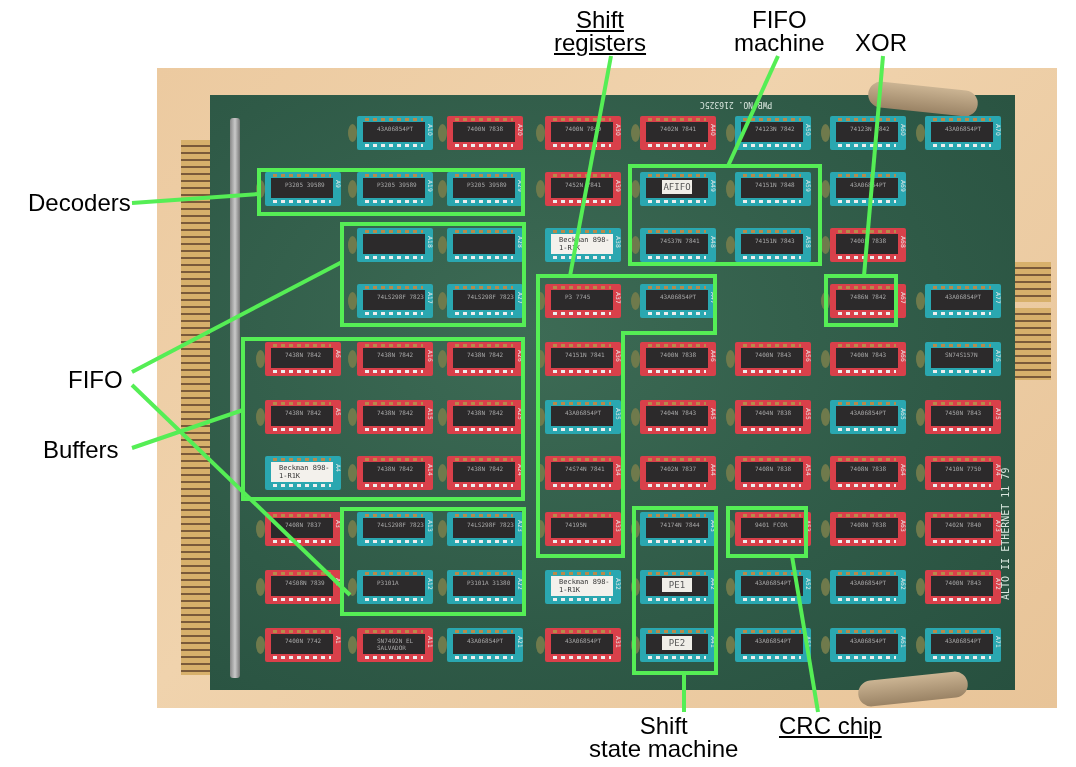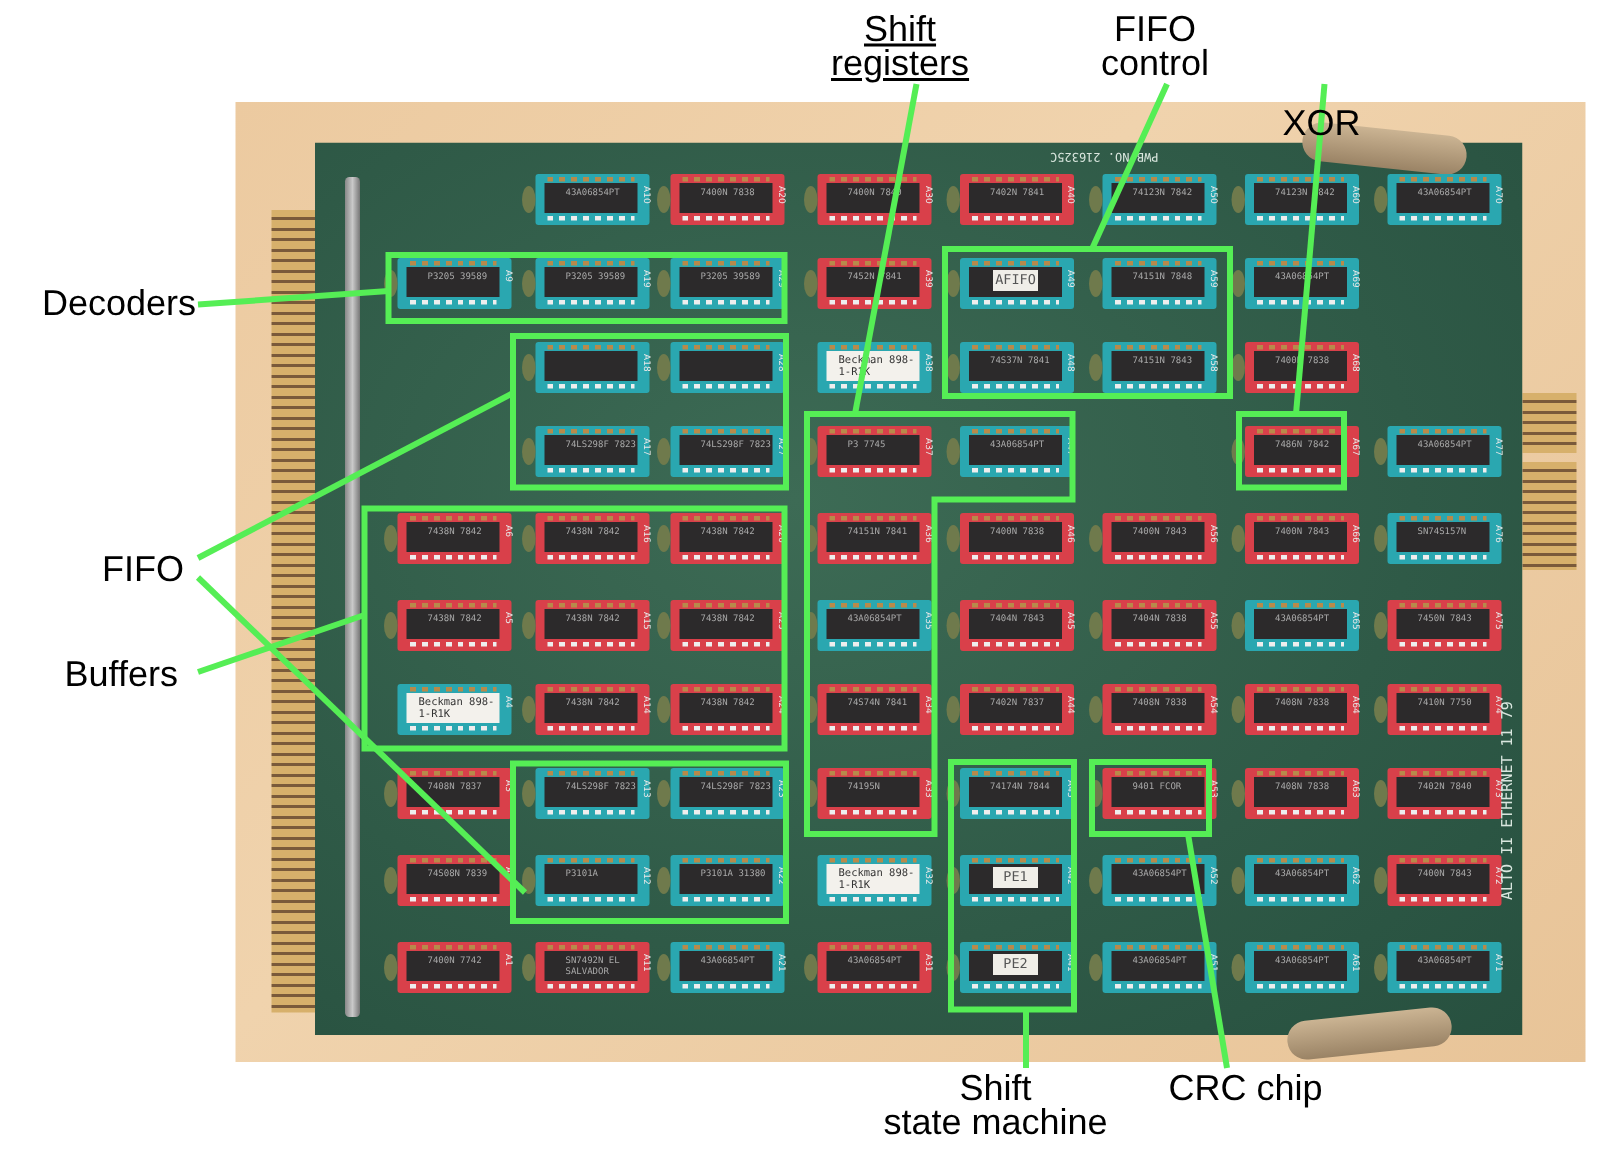--- a/index.html
+++ b/index.html
@@ -601,20 +601,20 @@
 
 <div class="callout" style="left:28px; top:191px;">Decoders</div>
 <div class="callout" style="left:68px; top:368px;">FIFO</div>
 <div class="callout" style="left:43px; top:438px;">Buffers</div>
 <div class="callout" style="left:554px; top:8px;text-decoration:underline;">
   <div>Shift</div>
   <div>registers</div>
 </div>
 <div class="callout" style="left:734px; top:8px;">
   <div>FIFO</div>
-  <div>control</div>
+  <div>machine</div>
 </div>
-<div class="callout" style="left:855px; top:31px;margin-top:40px;">XOR</div>
+<div class="callout" style="left:855px; top:31px;">XOR</div>
 <div class="callout" style="left:589px; top:714px;">
   <div>Shift</div>
   <div>state machine</div>
 </div>
-<div class="callout" style="left:779px; top:714px;">CRC chip</div>
+<div class="callout" style="left:779px; top:714px;text-decoration:underline;">CRC chip</div>
 
 </body></html>

